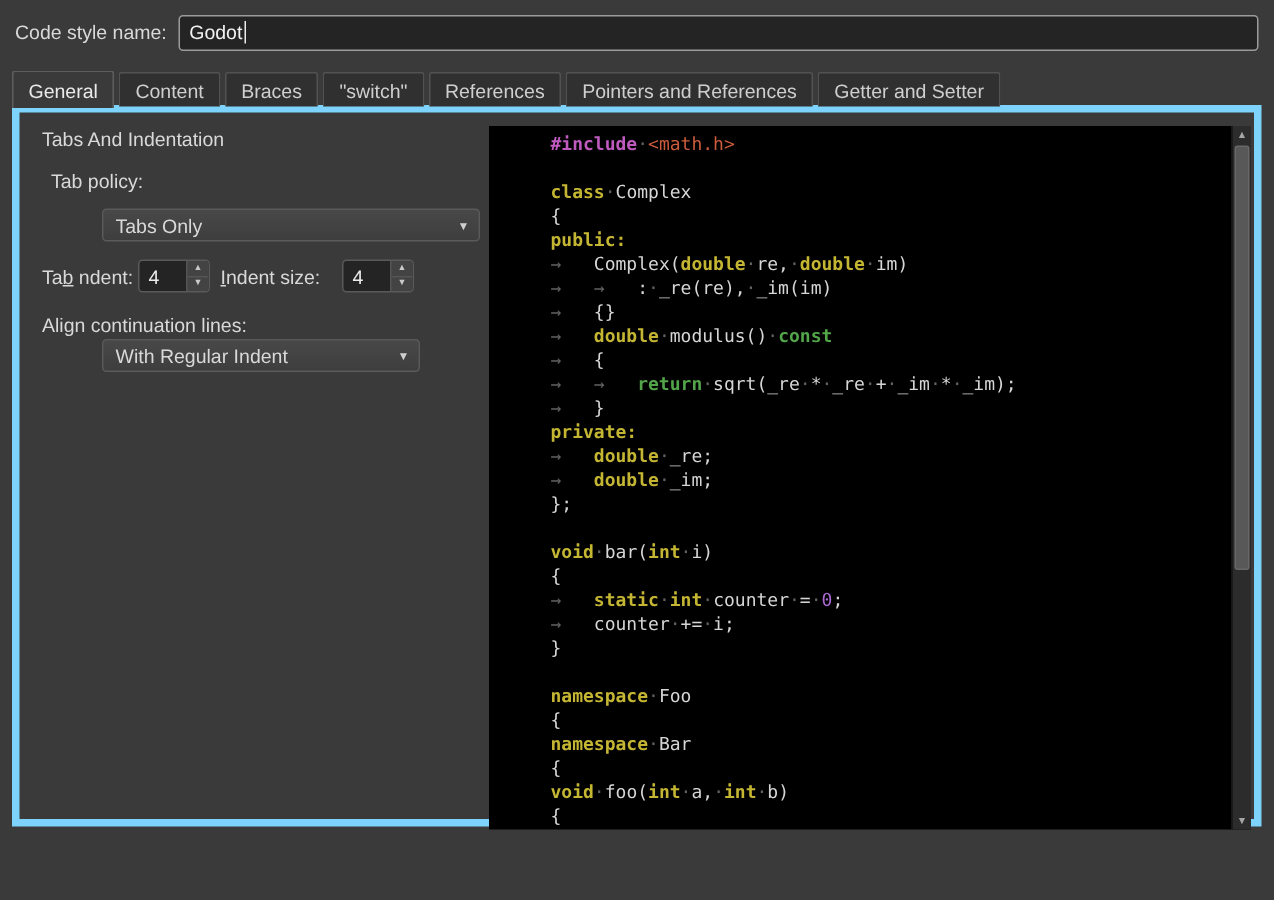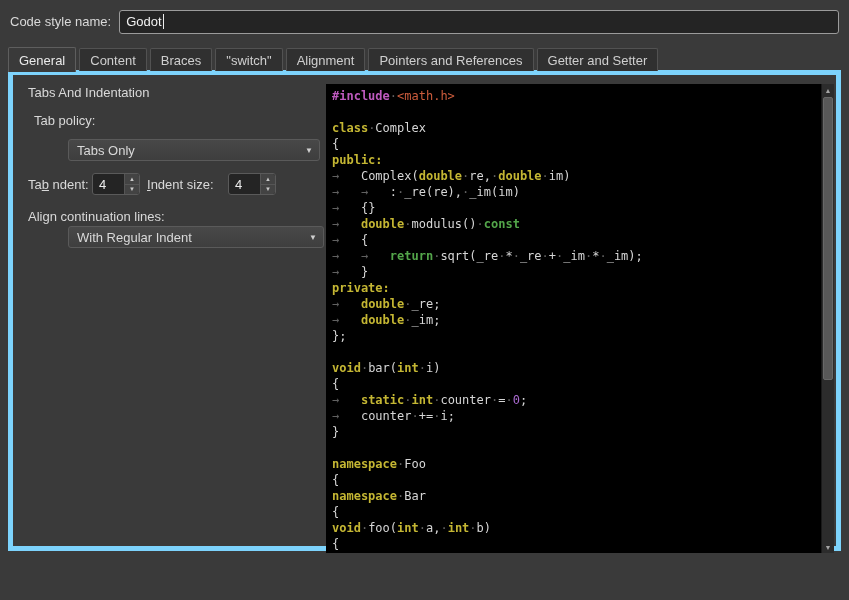--- a/index.html
+++ b/index.html
@@ -90,21 +90,21 @@
       <span>Godot</span>
       <span class="caret"></span>
     </div>
   </div>
 
   <div class="tabbar">
     <div class="tab active">General</div>
     <div class="tab">Content</div>
     <div class="tab">Braces</div>
     <div class="tab">"switch"</div>
-    <div class="tab">Alignment</div>
+    <div class="tab">References</div>
     <div class="tab">Pointers and References</div>
     <div class="tab">Getter and Setter</div>
   </div>
 
   <div class="page">
 
     <div class="section-title">Tabs And Indentation</div>
 
     <div class="lbl" style="left:21px; top:38px;">Tab policy:</div>
 
@@ -128,26 +128,26 @@
     <div class="spin" style="left:215px; top:98px;">
       <div class="spin-val">4</div>
       <div class="spin-btns">
         <div class="spin-btn">▲</div>
         <div class="spin-btn">▼</div>
       </div>
     </div>
 
     <div class="lbl" style="left:15px; top:134px;">Align continuation lines:</div>
 
-    <div class="combo" style="left:55px; top:151px; width:256px;">
+    <div class="combo" style="left:55px; top:151px; width:212px;">
       <span class="combo-text">With Regular Indent</span>
       <span class="combo-arrow">▼</span>
     </div>
 
-    <div class="preview" id="preview" style="background: rgb(0, 0, 0);">
+    <div class="preview" id="preview" style="background: rgb(0, 0, 0); padding-left: 35px;">
       <div class="code" id="code-lines"><div class="code-line"><span style="color: rgb(191, 90, 191); font-weight: bold;">#include</span><span style="color: rgb(97, 97, 97);">·</span><span style="color: rgb(205, 92, 60);">&lt;math.h&gt;</span></div><div class="code-line">&nbsp;</div><div class="code-line"><span style="color: rgb(196, 182, 51); font-weight: bold;">class</span><span style="color: rgb(97, 97, 97);">·</span><span style="color: rgb(214, 214, 214);">Complex</span></div><div class="code-line"><span style="color: rgb(214, 214, 214);">{</span></div><div class="code-line"><span style="color: rgb(196, 182, 51); font-weight: bold;">public:</span></div><div class="code-line"><span style="color: rgb(97, 97, 97);">→   </span><span style="color: rgb(214, 214, 214);">Complex(</span><span style="color: rgb(196, 182, 51); font-weight: bold;">double</span><span style="color: rgb(97, 97, 97);">·</span><span style="color: rgb(214, 214, 214);">re,</span><span style="color: rgb(97, 97, 97);">·</span><span style="color: rgb(196, 182, 51); font-weight: bold;">double</span><span style="color: rgb(97, 97, 97);">·</span><span style="color: rgb(214, 214, 214);">im)</span></div><div class="code-line"><span style="color: rgb(97, 97, 97);">→   →   </span><span style="color: rgb(214, 214, 214);">:</span><span style="color: rgb(97, 97, 97);">·</span><span style="color: rgb(214, 214, 214);">_re(re),</span><span style="color: rgb(97, 97, 97);">·</span><span style="color: rgb(214, 214, 214);">_im(im)</span></div><div class="code-line"><span style="color: rgb(97, 97, 97);">→   </span><span style="color: rgb(214, 214, 214);">{}</span></div><div class="code-line"><span style="color: rgb(97, 97, 97);">→   </span><span style="color: rgb(196, 182, 51); font-weight: bold;">double</span><span style="color: rgb(97, 97, 97);">·</span><span style="color: rgb(214, 214, 214);">modulus()</span><span style="color: rgb(97, 97, 97);">·</span><span style="color: rgb(83, 165, 74); font-weight: bold;">const</span></div><div class="code-line"><span style="color: rgb(97, 97, 97);">→   </span><span style="color: rgb(214, 214, 214);">{</span></div><div class="code-line"><span style="color: rgb(97, 97, 97);">→   →   </span><span style="color: rgb(83, 165, 74); font-weight: bold;">return</span><span style="color: rgb(97, 97, 97);">·</span><span style="color: rgb(214, 214, 214);">sqrt(_re</span><span style="color: rgb(97, 97, 97);">·</span><span style="color: rgb(214, 214, 214);">*</span><span style="color: rgb(97, 97, 97);">·</span><span style="color: rgb(214, 214, 214);">_re</span><span style="color: rgb(97, 97, 97);">·</span><span style="color: rgb(214, 214, 214);">+</span><span style="color: rgb(97, 97, 97);">·</span><span style="color: rgb(214, 214, 214);">_im</span><span style="color: rgb(97, 97, 97);">·</span><span style="color: rgb(214, 214, 214);">*</span><span style="color: rgb(97, 97, 97);">·</span><span style="color: rgb(214, 214, 214);">_im);</span></div><div class="code-line"><span style="color: rgb(97, 97, 97);">→   </span><span style="color: rgb(214, 214, 214);">}</span></div><div class="code-line"><span style="color: rgb(196, 182, 51); font-weight: bold;">private:</span></div><div class="code-line"><span style="color: rgb(97, 97, 97);">→   </span><span style="color: rgb(196, 182, 51); font-weight: bold;">double</span><span style="color: rgb(97, 97, 97);">·</span><span style="color: rgb(214, 214, 214);">_re;</span></div><div class="code-line"><span style="color: rgb(97, 97, 97);">→   </span><span style="color: rgb(196, 182, 51); font-weight: bold;">double</span><span style="color: rgb(97, 97, 97);">·</span><span style="color: rgb(214, 214, 214);">_im;</span></div><div class="code-line"><span style="color: rgb(214, 214, 214);">};</span></div><div class="code-line">&nbsp;</div><div class="code-line"><span style="color: rgb(196, 182, 51); font-weight: bold;">void</span><span style="color: rgb(97, 97, 97);">·</span><span style="color: rgb(214, 214, 214);">bar(</span><span style="color: rgb(196, 182, 51); font-weight: bold;">int</span><span style="color: rgb(97, 97, 97);">·</span><span style="color: rgb(214, 214, 214);">i)</span></div><div class="code-line"><span style="color: rgb(214, 214, 214);">{</span></div><div class="code-line"><span style="color: rgb(97, 97, 97);">→   </span><span style="color: rgb(196, 182, 51); font-weight: bold;">static</span><span style="color: rgb(97, 97, 97);">·</span><span style="color: rgb(196, 182, 51); font-weight: bold;">int</span><span style="color: rgb(97, 97, 97);">·</span><span style="color: rgb(214, 214, 214);">counter</span><span style="color: rgb(97, 97, 97);">·</span><span style="color: rgb(214, 214, 214);">=</span><span style="color: rgb(97, 97, 97);">·</span><span style="color: rgb(169, 106, 208);">0</span><span style="color: rgb(214, 214, 214);">;</span></div><div class="code-line"><span style="color: rgb(97, 97, 97);">→   </span><span style="color: rgb(214, 214, 214);">counter</span><span style="color: rgb(97, 97, 97);">·</span><span style="color: rgb(214, 214, 214);">+=</span><span style="color: rgb(97, 97, 97);">·</span><span style="color: rgb(214, 214, 214);">i;</span></div><div class="code-line"><span style="color: rgb(214, 214, 214);">}</span></div><div class="code-line">&nbsp;</div><div class="code-line"><span style="color: rgb(196, 182, 51); font-weight: bold;">namespace</span><span style="color: rgb(97, 97, 97);">·</span><span style="color: rgb(214, 214, 214);">Foo</span></div><div class="code-line"><span style="color: rgb(214, 214, 214);">{</span></div><div class="code-line"><span style="color: rgb(196, 182, 51); font-weight: bold;">namespace</span><span style="color: rgb(97, 97, 97);">·</span><span style="color: rgb(214, 214, 214);">Bar</span></div><div class="code-line"><span style="color: rgb(214, 214, 214);">{</span></div><div class="code-line"><span style="color: rgb(196, 182, 51); font-weight: bold;">void</span><span style="color: rgb(97, 97, 97);">·</span><span style="color: rgb(214, 214, 214);">foo(</span><span style="color: rgb(196, 182, 51); font-weight: bold;">int</span><span style="color: rgb(97, 97, 97);">·</span><span style="color: rgb(214, 214, 214);">a,</span><span style="color: rgb(97, 97, 97);">·</span><span style="color: rgb(196, 182, 51); font-weight: bold;">int</span><span style="color: rgb(97, 97, 97);">·</span><span style="color: rgb(214, 214, 214);">b)</span></div><div class="code-line"><span style="color: rgb(214, 214, 214);">{</span></div></div>
       <div class="scrollbar">
         <div class="sb-btn up">▲</div>
         <div class="sb-thumb"></div>
         <div class="sb-btn down">▼</div>
       </div>
     </div>
 
   </div>
 

